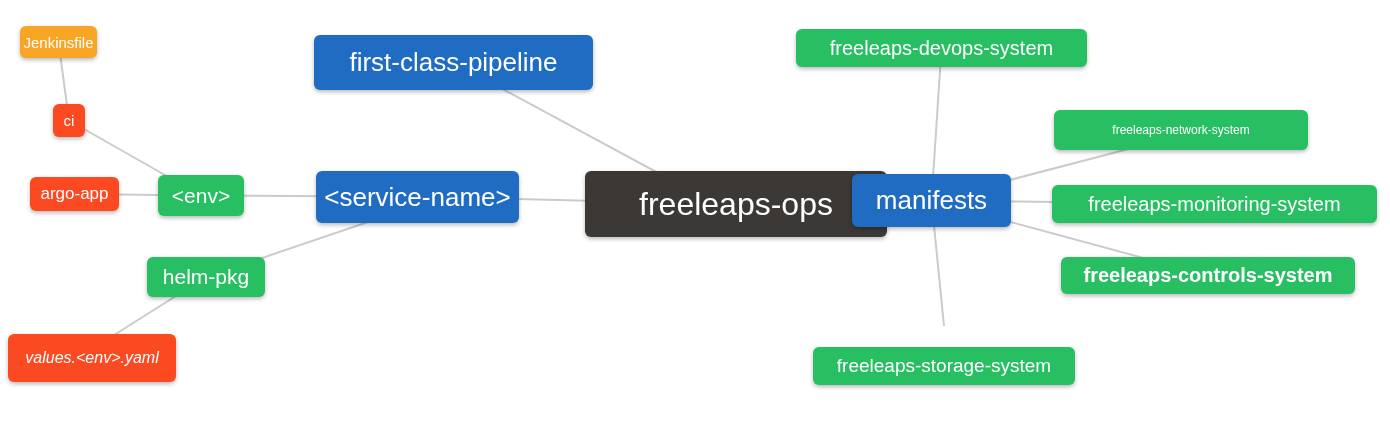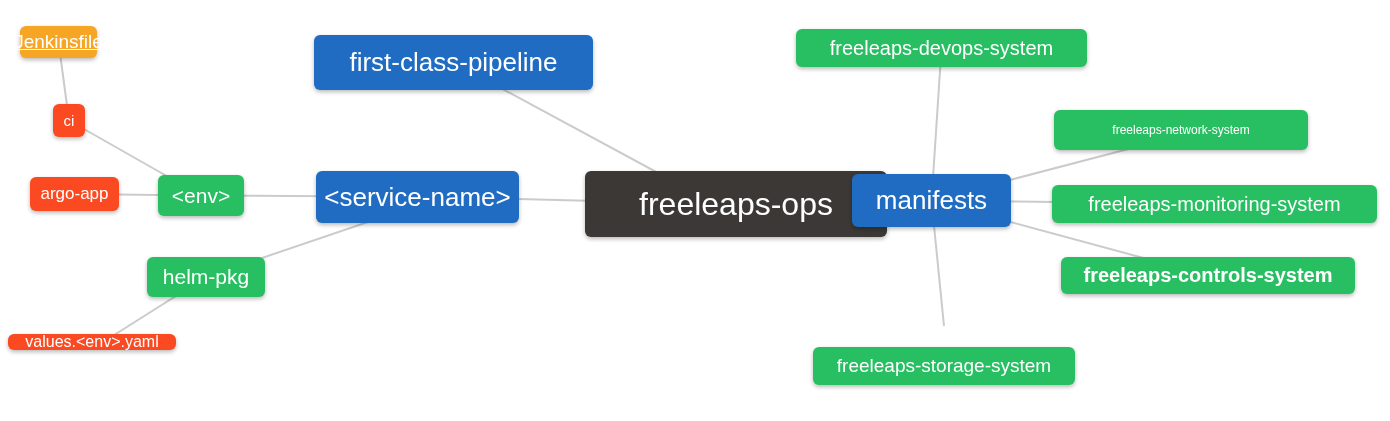--- a/index.html
+++ b/index.html
@@ -30,26 +30,26 @@
     justify-content: center;
     color: #ffffff;
     border-radius: 6px;
     white-space: nowrap;
     box-shadow: 0 2px 4px rgba(0,0,0,0.28);
     cursor: pointer;
     box-sizing: border-box;
     user-select: none;
   }
   
-  .n-jenkinsfile      { left: 20px;   top: 26px;  width: 77px;  height: 32px; font-size: 19px; text-decoration: underline; }
+  .n-jenkinsfile      { left: 20px;   top: 26px;  width: 77px;  height: 32px; font-size: 15px; }
   .n-ci               { left: 53px;   top: 104px; width: 32px;  height: 33px; font-size: 15px; }
   .n-argo-app         { left: 30px;   top: 177px; width: 89px;  height: 34px; font-size: 17px; }
   .n-env              { left: 158px;  top: 175px; width: 86px;  height: 41px; font-size: 21px; }
   .n-helm-pkg         { left: 147px;  top: 257px; width: 118px; height: 40px; font-size: 21px; }
-  .n-values-env-yaml  { left: 8px;    top: 334px; width: 168px; height: 16px; font-size: 16px; }
+  .n-values-env-yaml  { left: 8px;    top: 334px; width: 168px; height: 48px; font-size: 16px; font-style: italic; }
   .n-first-class-pipeline { left: 314px; top: 35px;  width: 279px; height: 55px; font-size: 26px; }
   .n-service-name     { left: 316px;  top: 171px; width: 203px; height: 52px; font-size: 26px; }
   .n-freeleaps-ops    { left: 585px;  top: 171px; width: 302px; height: 66px; font-size: 32px; }
   .n-manifests        { left: 852px;  top: 174px; width: 159px; height: 53px; font-size: 26px; }
   .n-devops-system    { left: 796px;  top: 29px;  width: 291px; height: 38px; font-size: 20px; }
   .n-network-system   { left: 1054px; top: 110px; width: 254px; height: 40px; font-size: 12px; }
   .n-monitoring-system{ left: 1052px; top: 185px; width: 325px; height: 38px; font-size: 20px; }
   .n-controls-system  { left: 1061px; top: 257px; width: 294px; height: 37px; font-size: 20px; font-weight: bold; }
   .n-storage-system   { left: 813px;  top: 307px; width: 262px; height: 38px; font-size: 19px; }
 </style>

